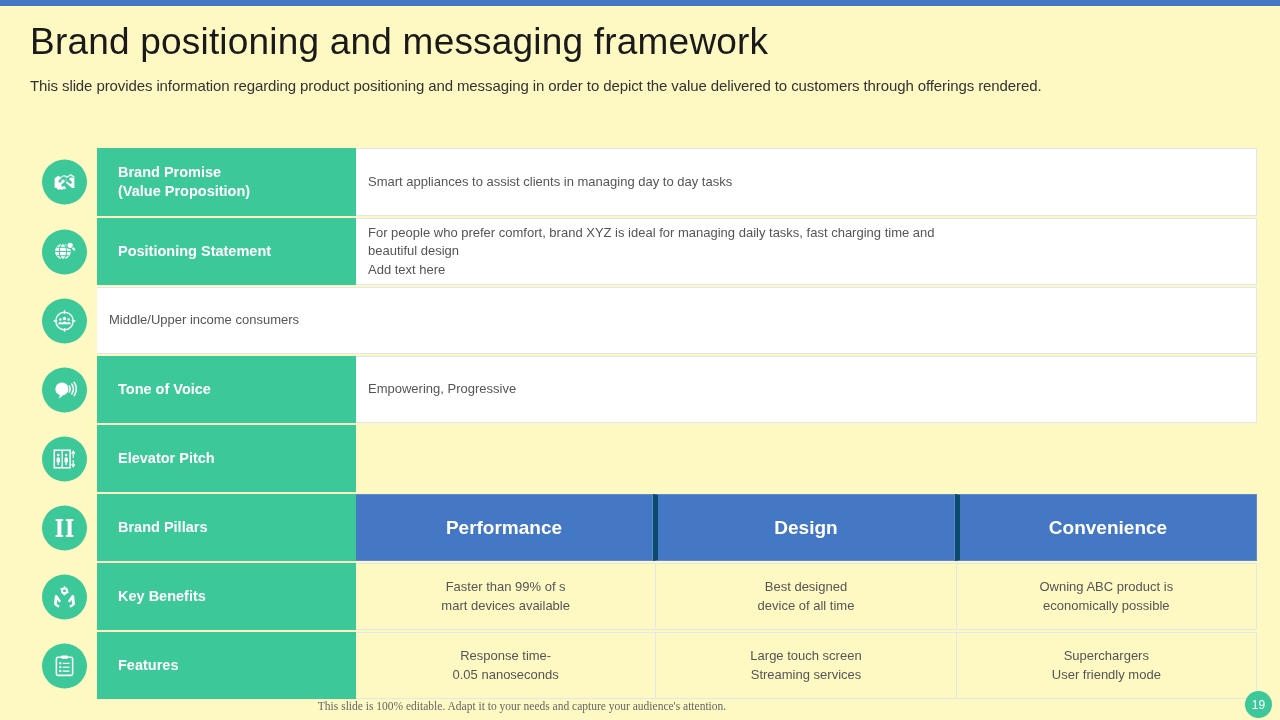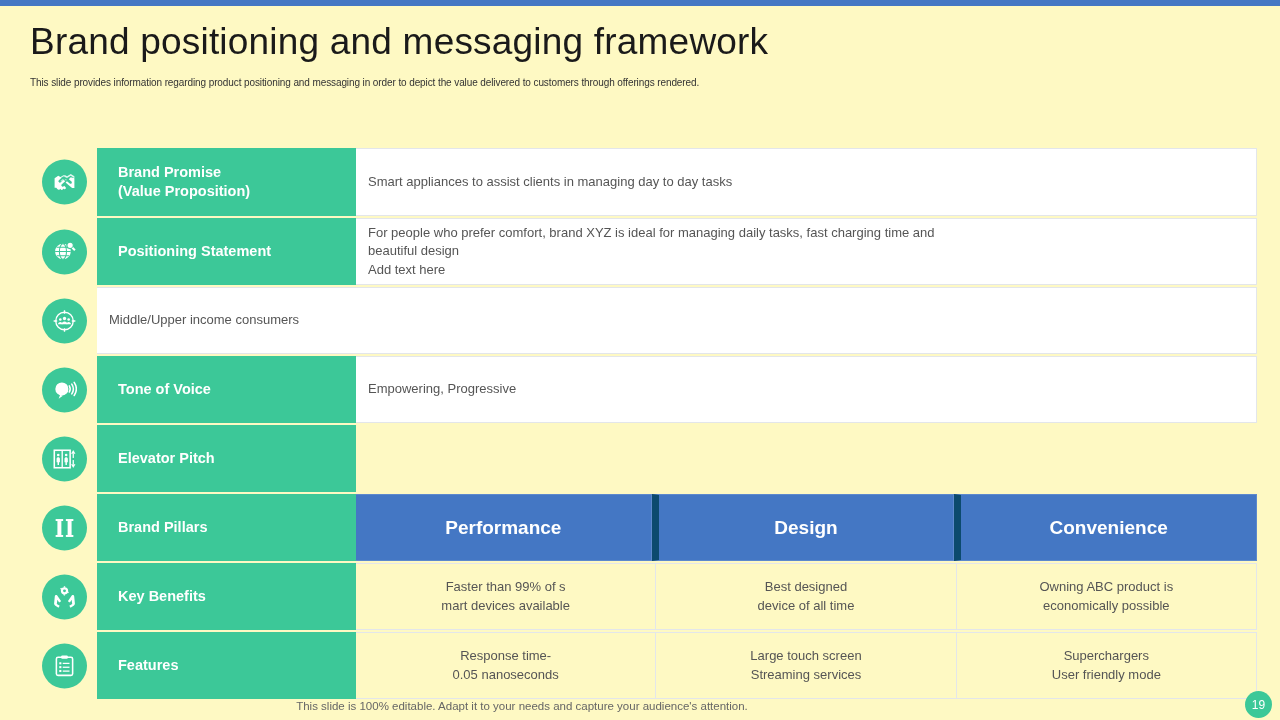--- a/index.html
+++ b/index.html
@@ -13,21 +13,21 @@
 
   .top-bar { position: absolute; top: 0; left: 0; width: 1280px; height: 6px; background: #4477c4; }
 
   .page-title {
     position: absolute; left: 30px; top: 22px;
     font-size: 37px; font-weight: 400; color: #1a1a1a;
     letter-spacing: .2px; line-height: 1.1; white-space: nowrap;
   }
   .page-subtitle {
     position: absolute; left: 30px; top: 77px;
-    font-size: 10px; color: #333; letter-spacing: -0.1px; white-space: nowrap;
+    font-size: 15px; color: #333; letter-spacing: -0.1px; white-space: nowrap;
   }
 
   
   .matrix { position: absolute; left: 97px; top: 148px; width: 1160px; }
   .row { display: flex; position: relative; }
   .row + .row { margin-top: 2px; }
 
   .label-cell {
     width: 259px; flex: 0 0 259px;
     background: #3cc898;
@@ -65,25 +65,25 @@
     border: 1px solid #e3e6ea;
     border-left: none;
     color: #555; font-size: 13px; line-height: 1.45;
     white-space: pre-line;
   }
   .pillars .col {
     background: #4477c4;
     border-color: #5d89cd;
     color: #ffffff; font-size: 19px; font-weight: bold;
   }
-  .pillars .col + .col { border-left: 7px solid #0c4a6e; }
+  .pillars .col + .col { border-left: 5px solid #0c4a6e; }
 
   .footer-note {
     position: absolute; left: 0; top: 700px; width: 1044px;
-    text-align: center; font-size: 11.5px; color: #666;
+    text-align: center; font-size: 11.5px; color: #666; font-family: Liberation Serif, serif;
   }
   .page-badge {
     position: absolute; right: 8px; top: 691px;
     width: 27px; height: 27px; border-radius: 50%;
     background: #3cc898; color: #fff;
     font-size: 12px; display: flex; align-items: center; justify-content: center;
   }
 </style>
 </head>
 <body>

